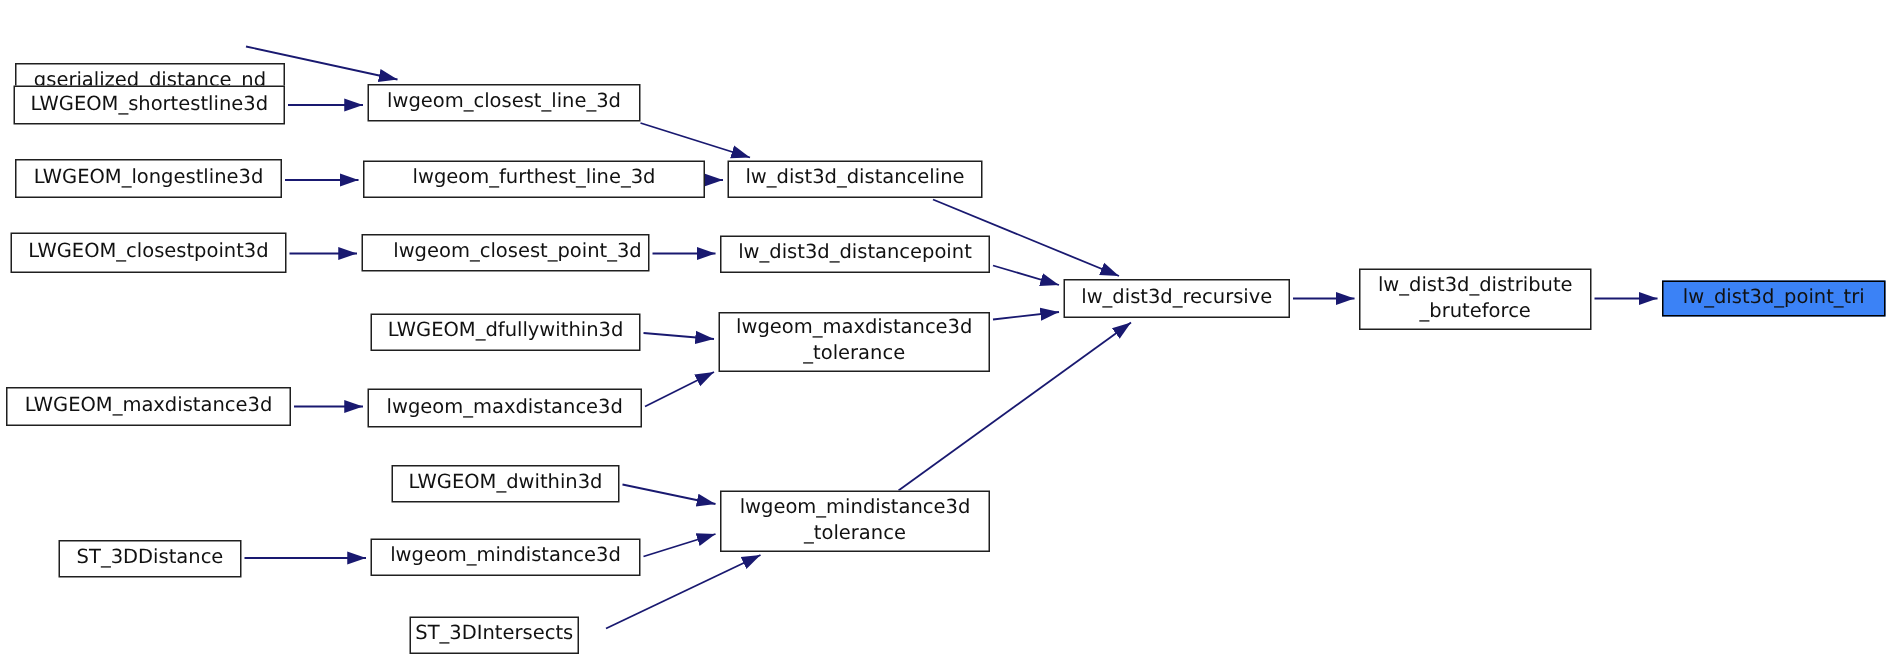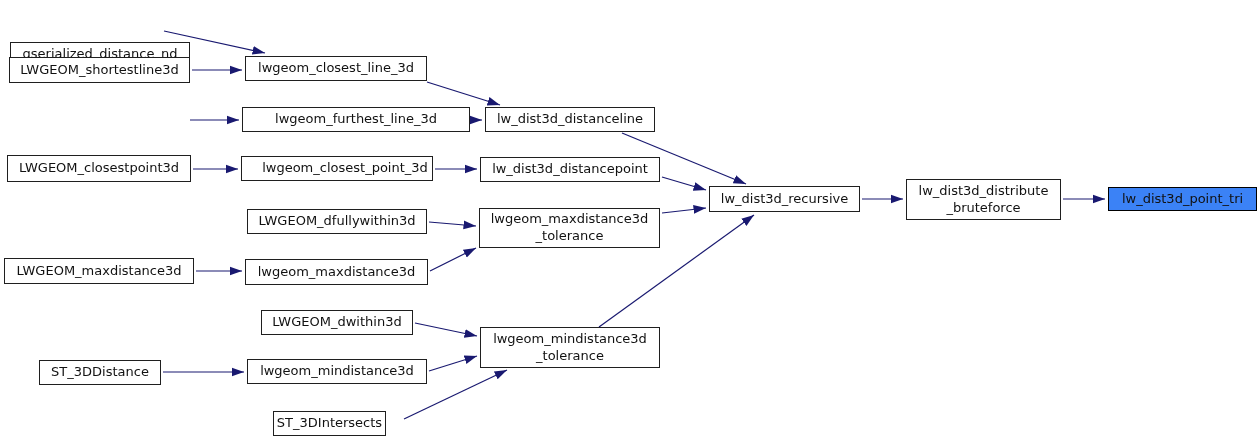--- a/index.html
+++ b/index.html
@@ -52,20 +52,23 @@
     <path class="edge" d="M404,419 L507,370" marker-end="url(#arrow)"></path>
     <path class="edge" d="M862,199 L903,199" marker-end="url(#arrow)"></path>
     <path class="edge" d="M1063,199 L1105,199" marker-end="url(#arrow)"></path>
   </svg>
 
   <div class="node" style="left:10px;top:6px;width:180px;height:25px;margin-top:36px;">
       <span>gserialized_distance_nd</span>
     </div>
   <div class="node" style="left:9px;top:57px;width:181px;height:26px;">
       <span>LWGEOM_shortestline3d</span>
+    </div>
+  <div class="node" style="left:10px;top:106px;width:178px;height:26px;">
+      <span>LWGEOM_longestline3d</span>
     </div>
   <div class="node" style="left:7px;top:155px;width:184px;height:27px;">
       <span>LWGEOM_closestpoint3d</span>
     </div>
   <div class="node" style="left:4px;top:258px;width:190px;height:26px;">
       <span>LWGEOM_maxdistance3d</span>
     </div>
   <div class="node" style="left:39px;top:360px;width:122px;height:25px;">
       <span>ST_3DDistance</span>
     </div>

